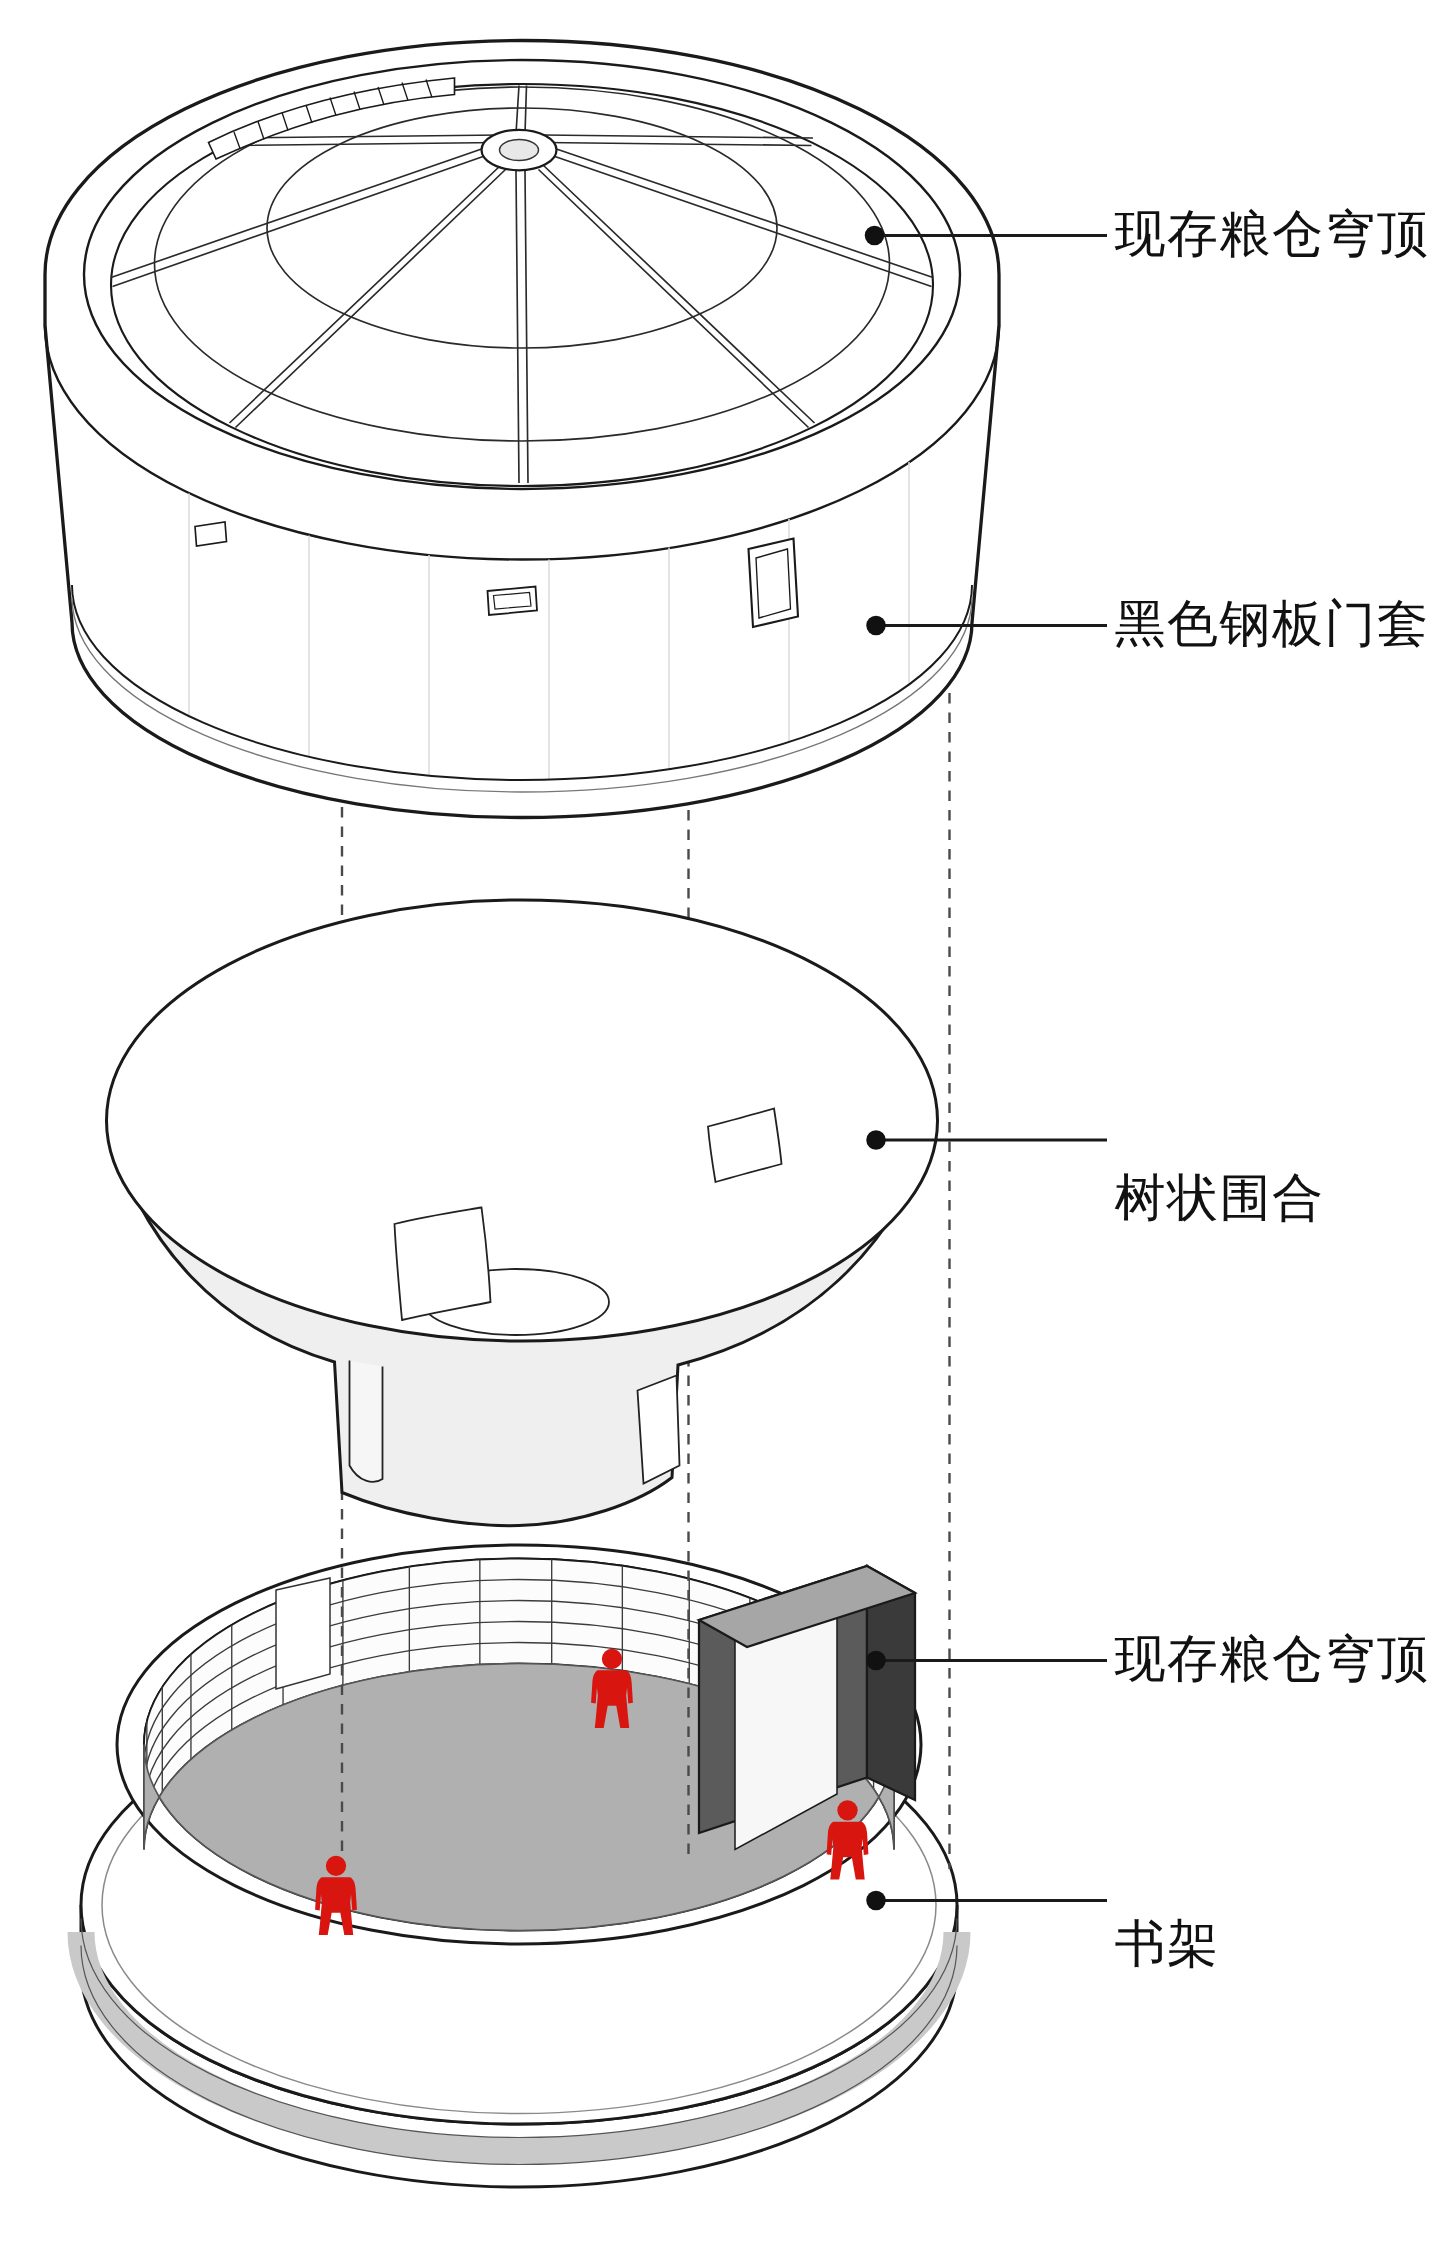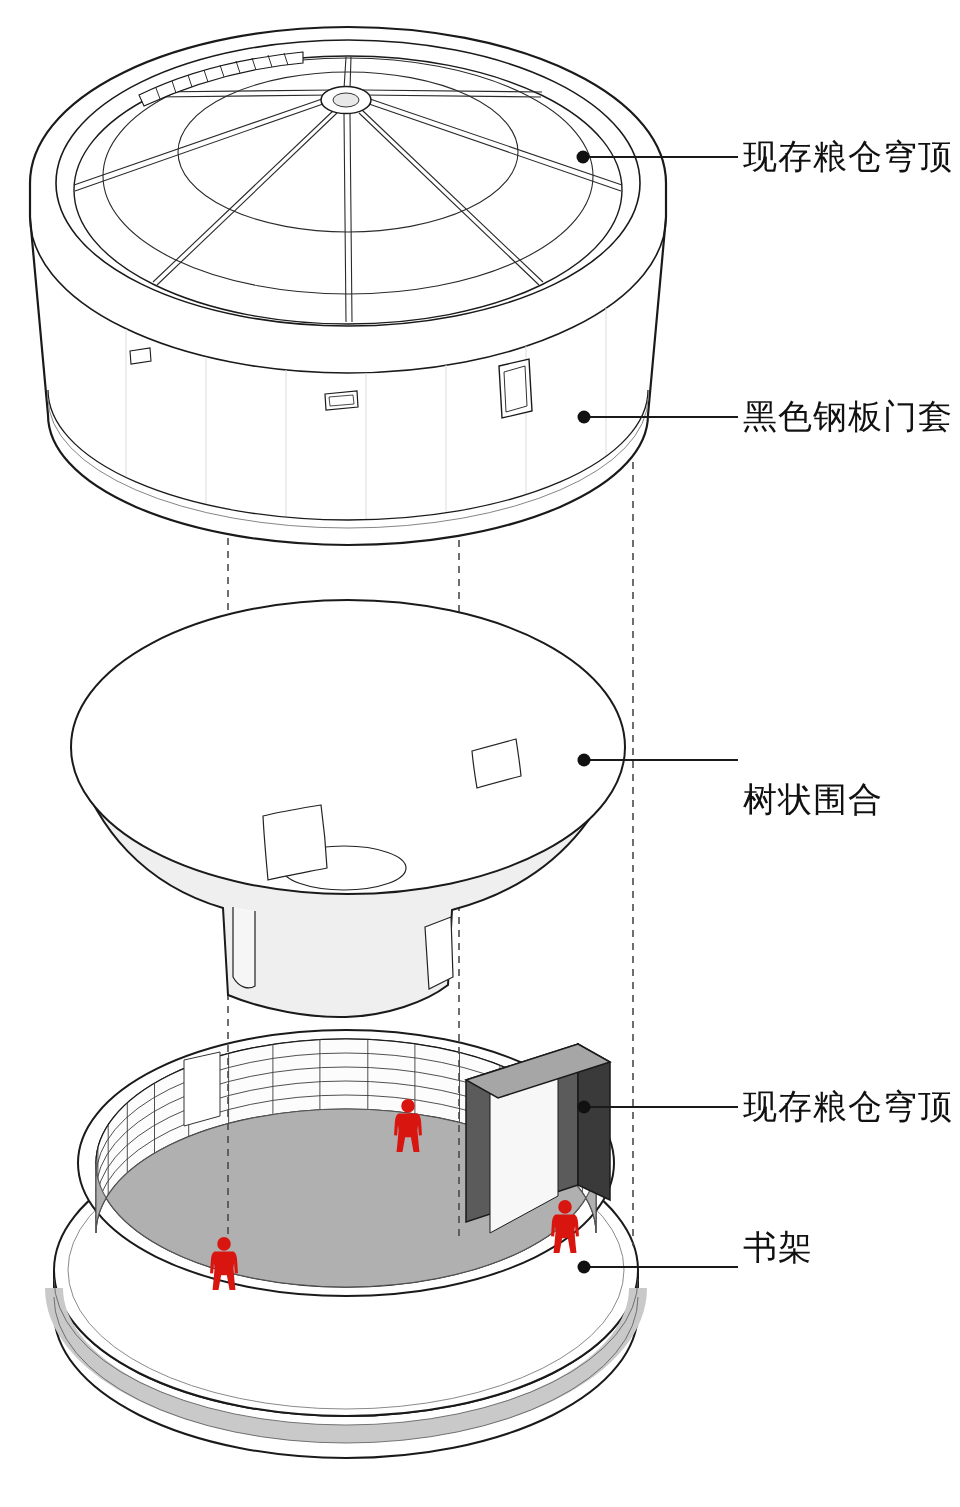--- a/index.html
+++ b/index.html
@@ -160,16 +160,16 @@
       <circle cx="568" cy="1107" r="6.5"></circle>
       <circle cx="568" cy="1267" r="6.5"></circle>
     </g>
   </svg>
 
   <div>
     <div class="diagram-label" style="top:157px">现存粮仓穹顶</div>
     <div class="diagram-label" style="top:417px">黑色钢板门套</div>
     <div class="diagram-label" style="top:800px">树状围合</div>
     <div class="diagram-label" style="top:1107px">现存粮仓穹顶</div>
-    <div class="diagram-label" style="top:1248px">书架</div>
+    <div class="diagram-label" style="top:1297px">书架</div>
   </div>
 
 </div>
 
 </body></html>

